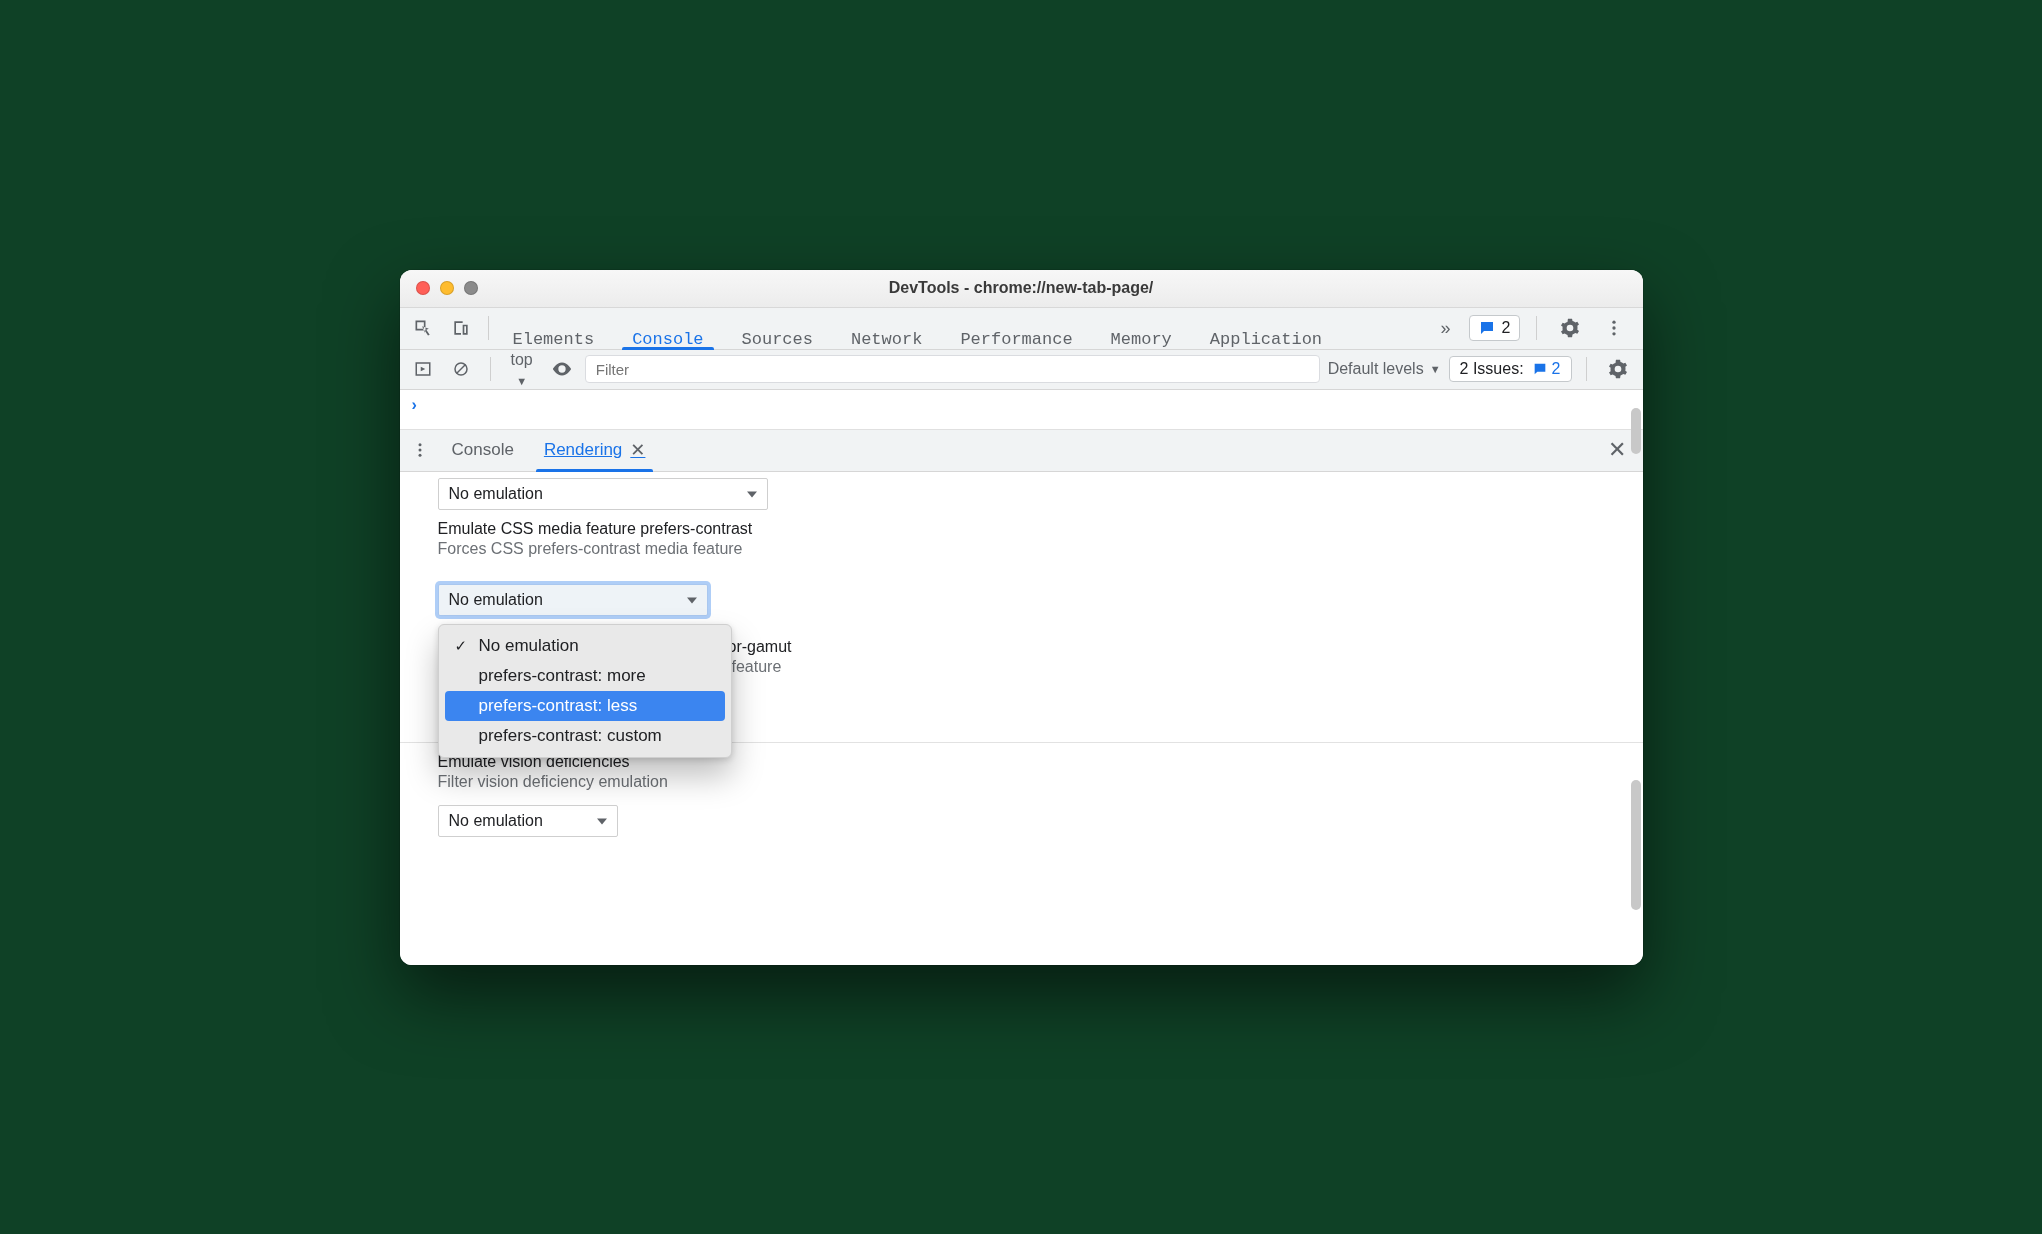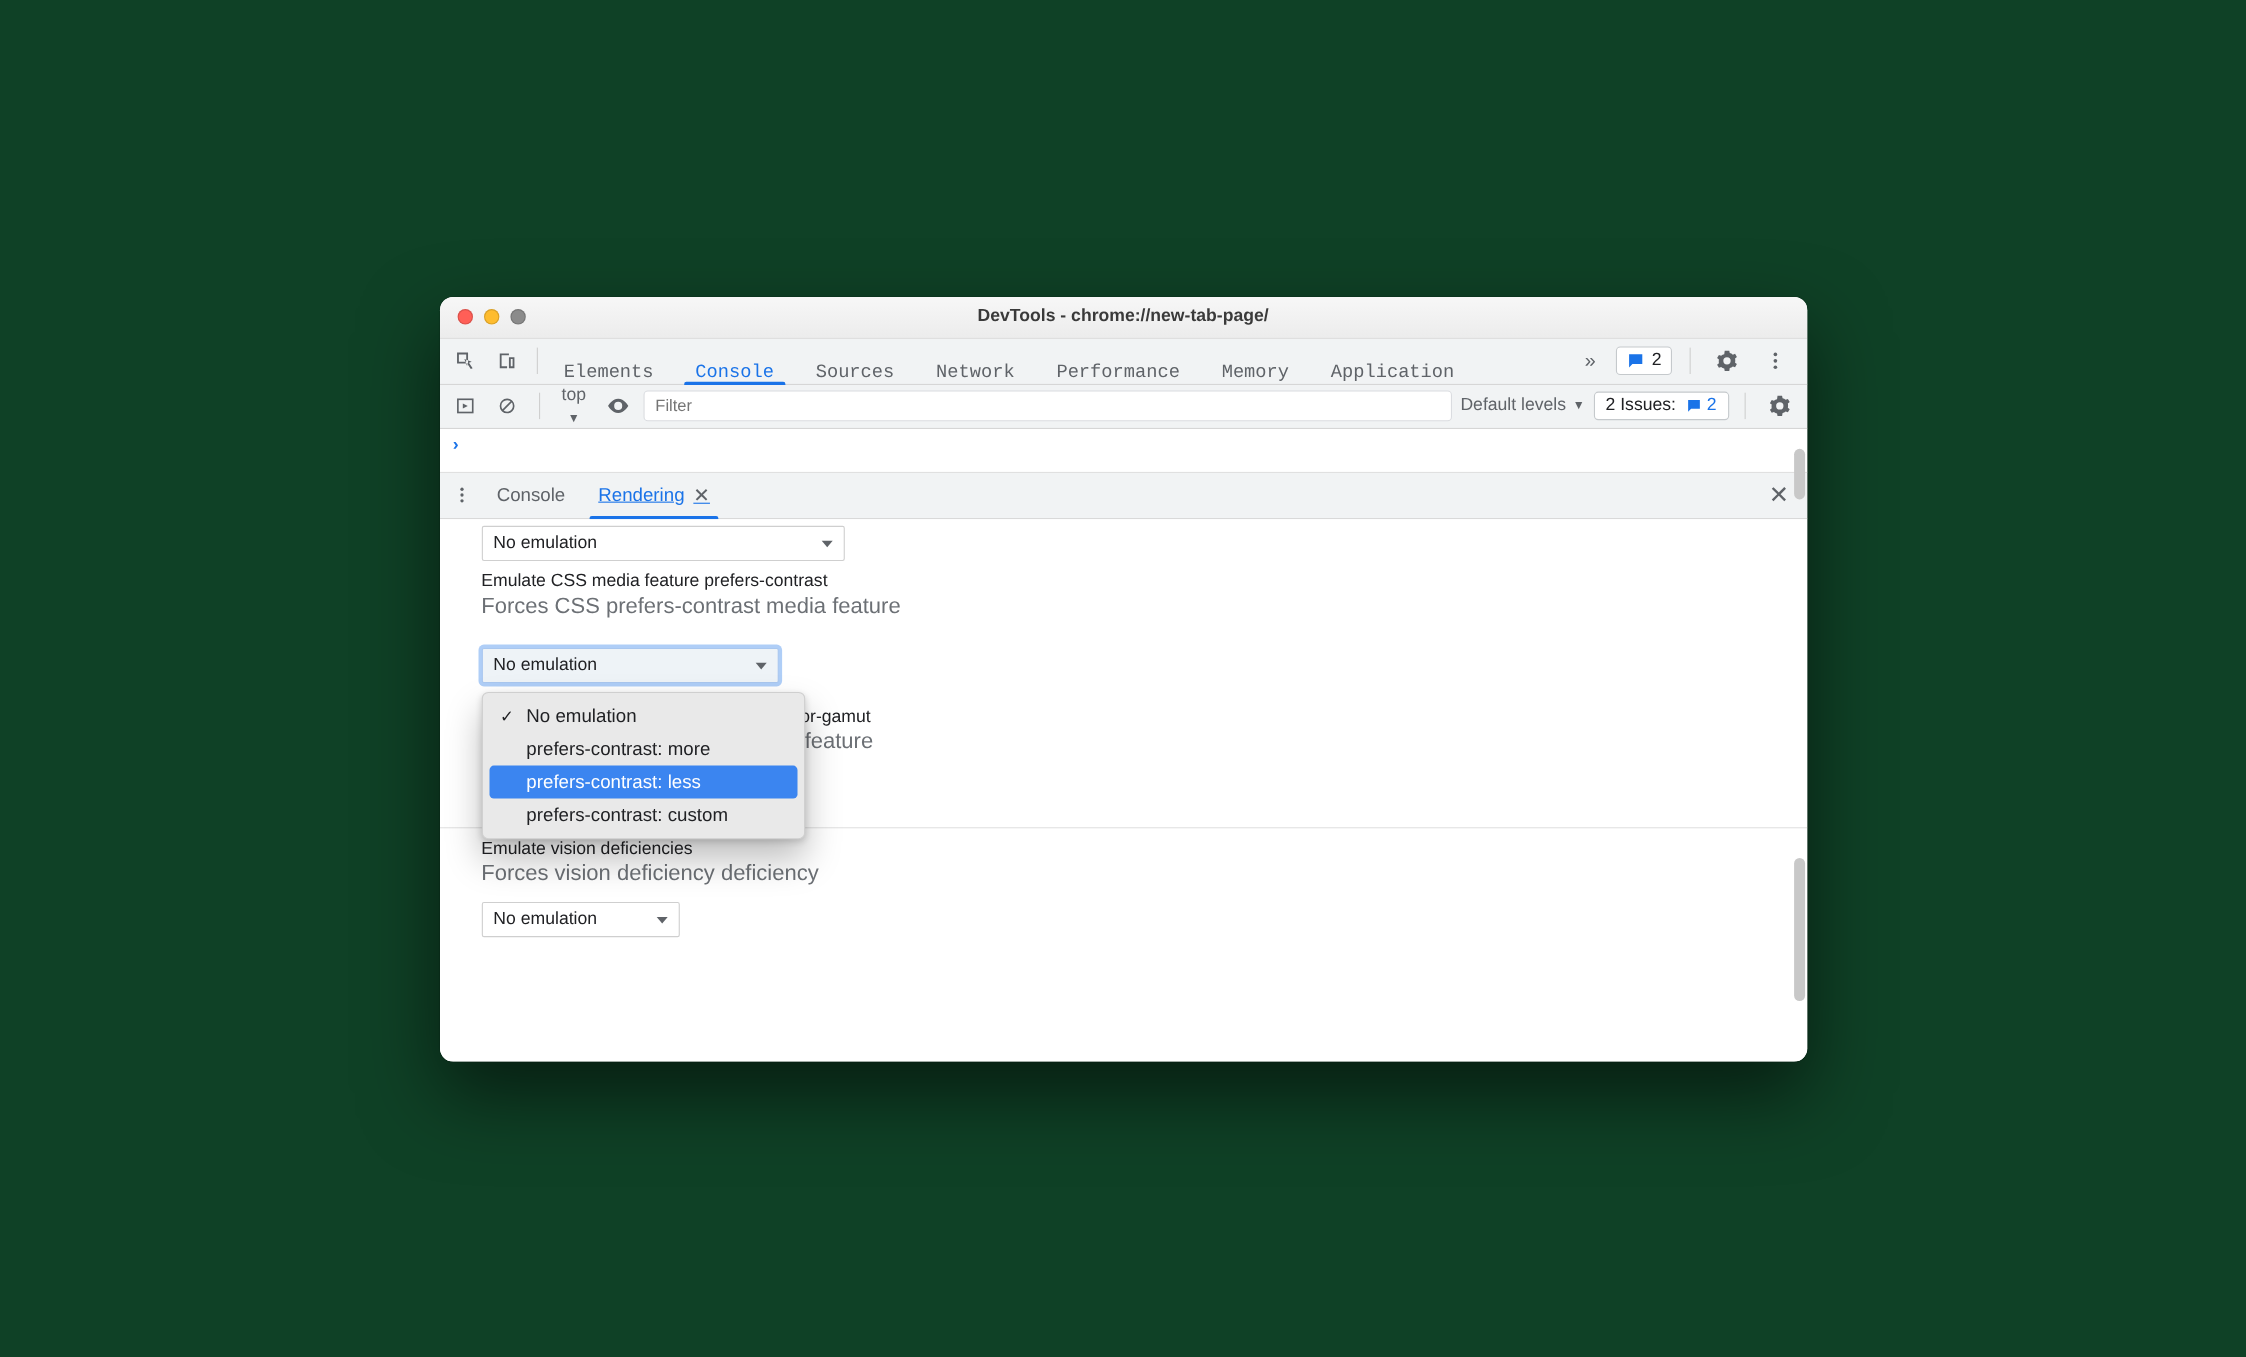--- a/index.html
+++ b/index.html
@@ -140,21 +140,21 @@
   }
   .drawer-tab .x { color:#5f6368; font-size:18px; }
   .drawer-close { margin-left:auto; color:#5f6368; font-size:22px; padding: 0 10px;}
   
   .rendering-panel {
     flex:1; background:#fff; overflow:auto; position:relative;
     padding: 6px 0 0 0;
   }
   .section { padding: 10px 38px 14px 38px; }
   .sec-title { font-size:16px; color:#202124; }
-  .sec-sub { font-size:20px; color:#6c7075; margin-top:2px;}
+  .sec-sub { font-size:16px; color:#6c7075; margin-top:2px;}
   .select-box {
     margin-top: 0;
     display:inline-flex; align-items:center;
     border:1px solid #cfcfcf; background:#fff;
     height: 32px; padding: 0 30px 0 10px; min-width: 330px;
     font-size:16px; color:#202124; border-radius:2px;
     position:relative;
   }
   .select-box.sm { min-width: 180px;}
   .select-box.focused {
@@ -360,21 +360,21 @@
 
     <div class="section behind-sec" style="margin-top:12px;">
       <div class="sec-title" style="padding-left:290px;">or-gamut</div>
       <div class="sec-sub" style="padding-left:294px;">feature</div>
     </div>
 
     <div class="hr" style="margin-top:52px;"></div>
 
     <div class="section">
       <div class="sec-title">Emulate vision deficiencies</div>
-      <div class="sec-sub">Forces vision deficiency deficiency</div>
+      <div class="sec-sub">Filter vision deficiency emulation</div>
     </div>
     <div style="padding-left:38px;">
       <div class="select-box sm">
         <span>No emulation</span>
       </div>
     </div>
 
   </div>
 
   <div class="fake-scroll fs1"></div>

